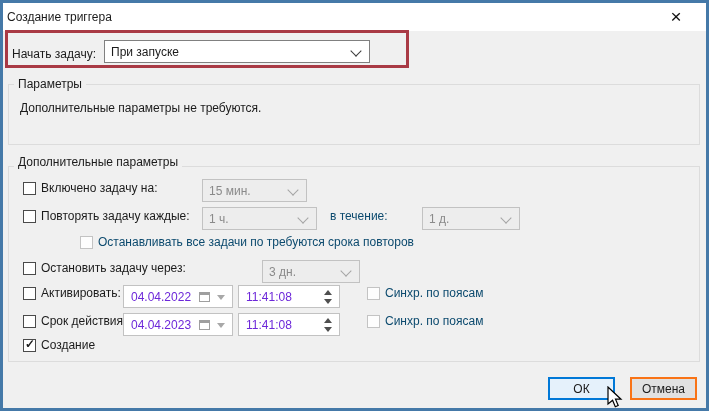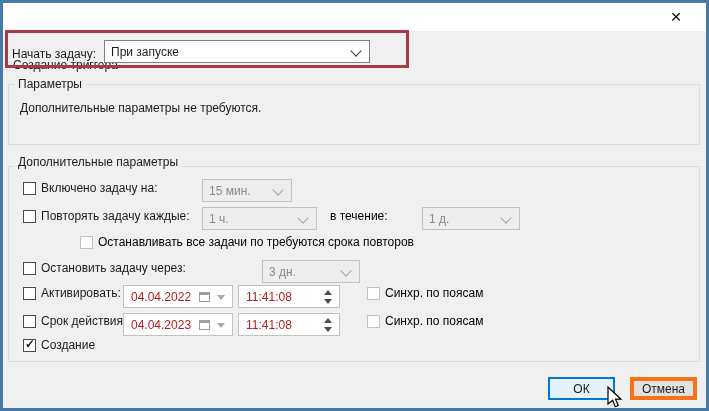--- a/index.html
+++ b/index.html
@@ -1,58 +1,58 @@
 <!DOCTYPE html>
 <html><head>
 <meta charset="utf-8">
 <style>
   html,body{margin:0;padding:0;background:#cfcfcf;}
   .window{position:relative;width:709px;height:411px;background:#4579a8;
     font-family:"Liberation Sans",sans-serif;font-size:12px;color:#1b1b1b;overflow:hidden;}
   .dialog{position:absolute;left:3px;top:3px;width:703px;height:405px;background:#f0f0f0;}
   .titlebar{position:absolute;left:0;top:0;width:703px;height:28px;background:#ffffff;}
-  .title{position:absolute;left:10px;top:7px;white-space:nowrap;margin-top:48px;}
+  .title{position:absolute;left:4px;top:7px;white-space:nowrap;}
   .close{position:absolute;right:12px;top:0;width:36px;height:28px;display:flex;align-items:center;
     justify-content:center;font-size:19px;font-weight:400;color:#111;cursor:default;}
   .red-box{position:absolute;left:2px;top:27px;width:404px;height:38px;border:3px solid #a93a45;
     box-sizing:border-box;pointer-events:none;z-index:5;}
   .lbl{position:absolute;white-space:nowrap;}
-  .gray{color:#000000;}
+  .gray{color:#0c4a6e;}
   
   .combo{position:absolute;height:23px;box-sizing:border-box;border:1px solid #808080;background:#ffffff;}
   .combo .combo-text{position:absolute;left:6px;top:4px;white-space:nowrap;}
   .chev{position:absolute;right:9px;top:6px;width:7px;height:7px;border-right:1px solid #3c3c3c;
     border-bottom:1px solid #3c3c3c;transform:rotate(45deg);}
   .combo.disabled{background:#ededed;border-color:#c2c2c2;}
   .combo.disabled .combo-text{color:#8a8a8a;}
   .combo.disabled .chev{border-color:#a5a5a5;}
   
   .groupbox{position:absolute;border:1px solid #dcdcdc;box-sizing:border-box;}
   .group-label{position:absolute;background:#f0f0f0;padding:0 4px;white-space:nowrap;z-index:2;}
   
   .cb{position:absolute;width:13px;height:13px;box-sizing:border-box;border:1px solid #4a4a4a;background:#fff;}
   .cb.disabled{border-color:#c3c3c3;background:#fdfdfd;}
   .cb .mark{position:absolute;left:1px;top:-3px;font-size:12px;font-weight:bold;color:#1b1b1b;}
   
   .field{position:absolute;height:23px;box-sizing:border-box;border:1px solid #c2c2c2;background:#ffffff;}
-  .field .field-text{position:absolute;left:7px;top:4px;color:#b91c1c;white-space:nowrap;}
+  .field .field-text{position:absolute;left:7px;top:4px;color:#6d28d9;white-space:nowrap;}
   .cal-icon{position:absolute;right:22px;top:6px;width:11px;height:10px;box-sizing:border-box;
     border:1px solid #9f9f9f;border-top:3px solid #9f9f9f;background:#fff;}
   .drop-tri{position:absolute;right:7px;top:9px;width:0;height:0;border-left:4px solid transparent;
     border-right:4px solid transparent;border-top:5px solid #a8a8a8;}
   .spinner{position:absolute;right:4px;top:2px;width:13px;height:18px;}
   .spin-up{position:absolute;left:2px;top:2px;width:0;height:0;border-left:4px solid transparent;
     border-right:4px solid transparent;border-bottom:5px solid #4f4f4f;}
   .spin-down{position:absolute;left:2px;bottom:2px;width:0;height:0;border-left:4px solid transparent;
     border-right:4px solid transparent;border-top:5px solid #4f4f4f;}
   
   .btn{position:absolute;height:23px;box-sizing:border-box;display:flex;align-items:center;
     justify-content:center;cursor:default;}
   .btn.ok{left:545px;top:374px;width:67px;background:#e5f1fb;border:2px solid #0078d7;}
-  .btn.cancel{left:627px;top:374px;width:67px;background:#e1e1e1;border:4px solid #f97316;}
+  .btn.cancel{left:627px;top:374px;width:67px;background:#e1e1e1;border:2px solid #f97316;}
   .cursor{position:absolute;left:604px;top:383px;z-index:9;pointer-events:none;}
 </style>
 </head>
 <body>
 
 <div class="window">
   <div class="dialog">
 
     <div class="titlebar">
       <span class="title">Создание триггера</span>
@@ -71,21 +71,21 @@
 
     <div class="groupbox" style="left:5px;top:81px;width:692px;height:61px"></div>
     <span class="group-label" style="left:11px;top:74px">Параметры</span>
     <span class="lbl" style="left:17px;top:98px">Дополнительные параметры не требуются.</span>
 
     <div class="groupbox" style="left:5px;top:163px;width:692px;height:196px"></div>
     <span class="group-label" style="left:11px;top:152px">Дополнительные параметры</span>
 
     <span class="cb" style="left:20px;top:179px"></span>
     <span class="lbl" style="left:38px;top:178px">Включено задачу на:</span>
-    <div class="combo disabled" style="left:199px;top:176px;width:90px">
+    <div class="combo disabled" style="left:199px;top:176px;width:105px">
       <span class="combo-text">15 мин.</span>
       <span class="chev"></span>
     </div>
 
     <span class="cb" style="left:20px;top:207px"></span>
     <span class="lbl" style="left:38px;top:206px">Повторять задачу каждые:</span>
     <div class="combo disabled" style="left:199px;top:204px;width:115px">
       <span class="combo-text">1 ч.</span>
       <span class="chev"></span>
     </div>

